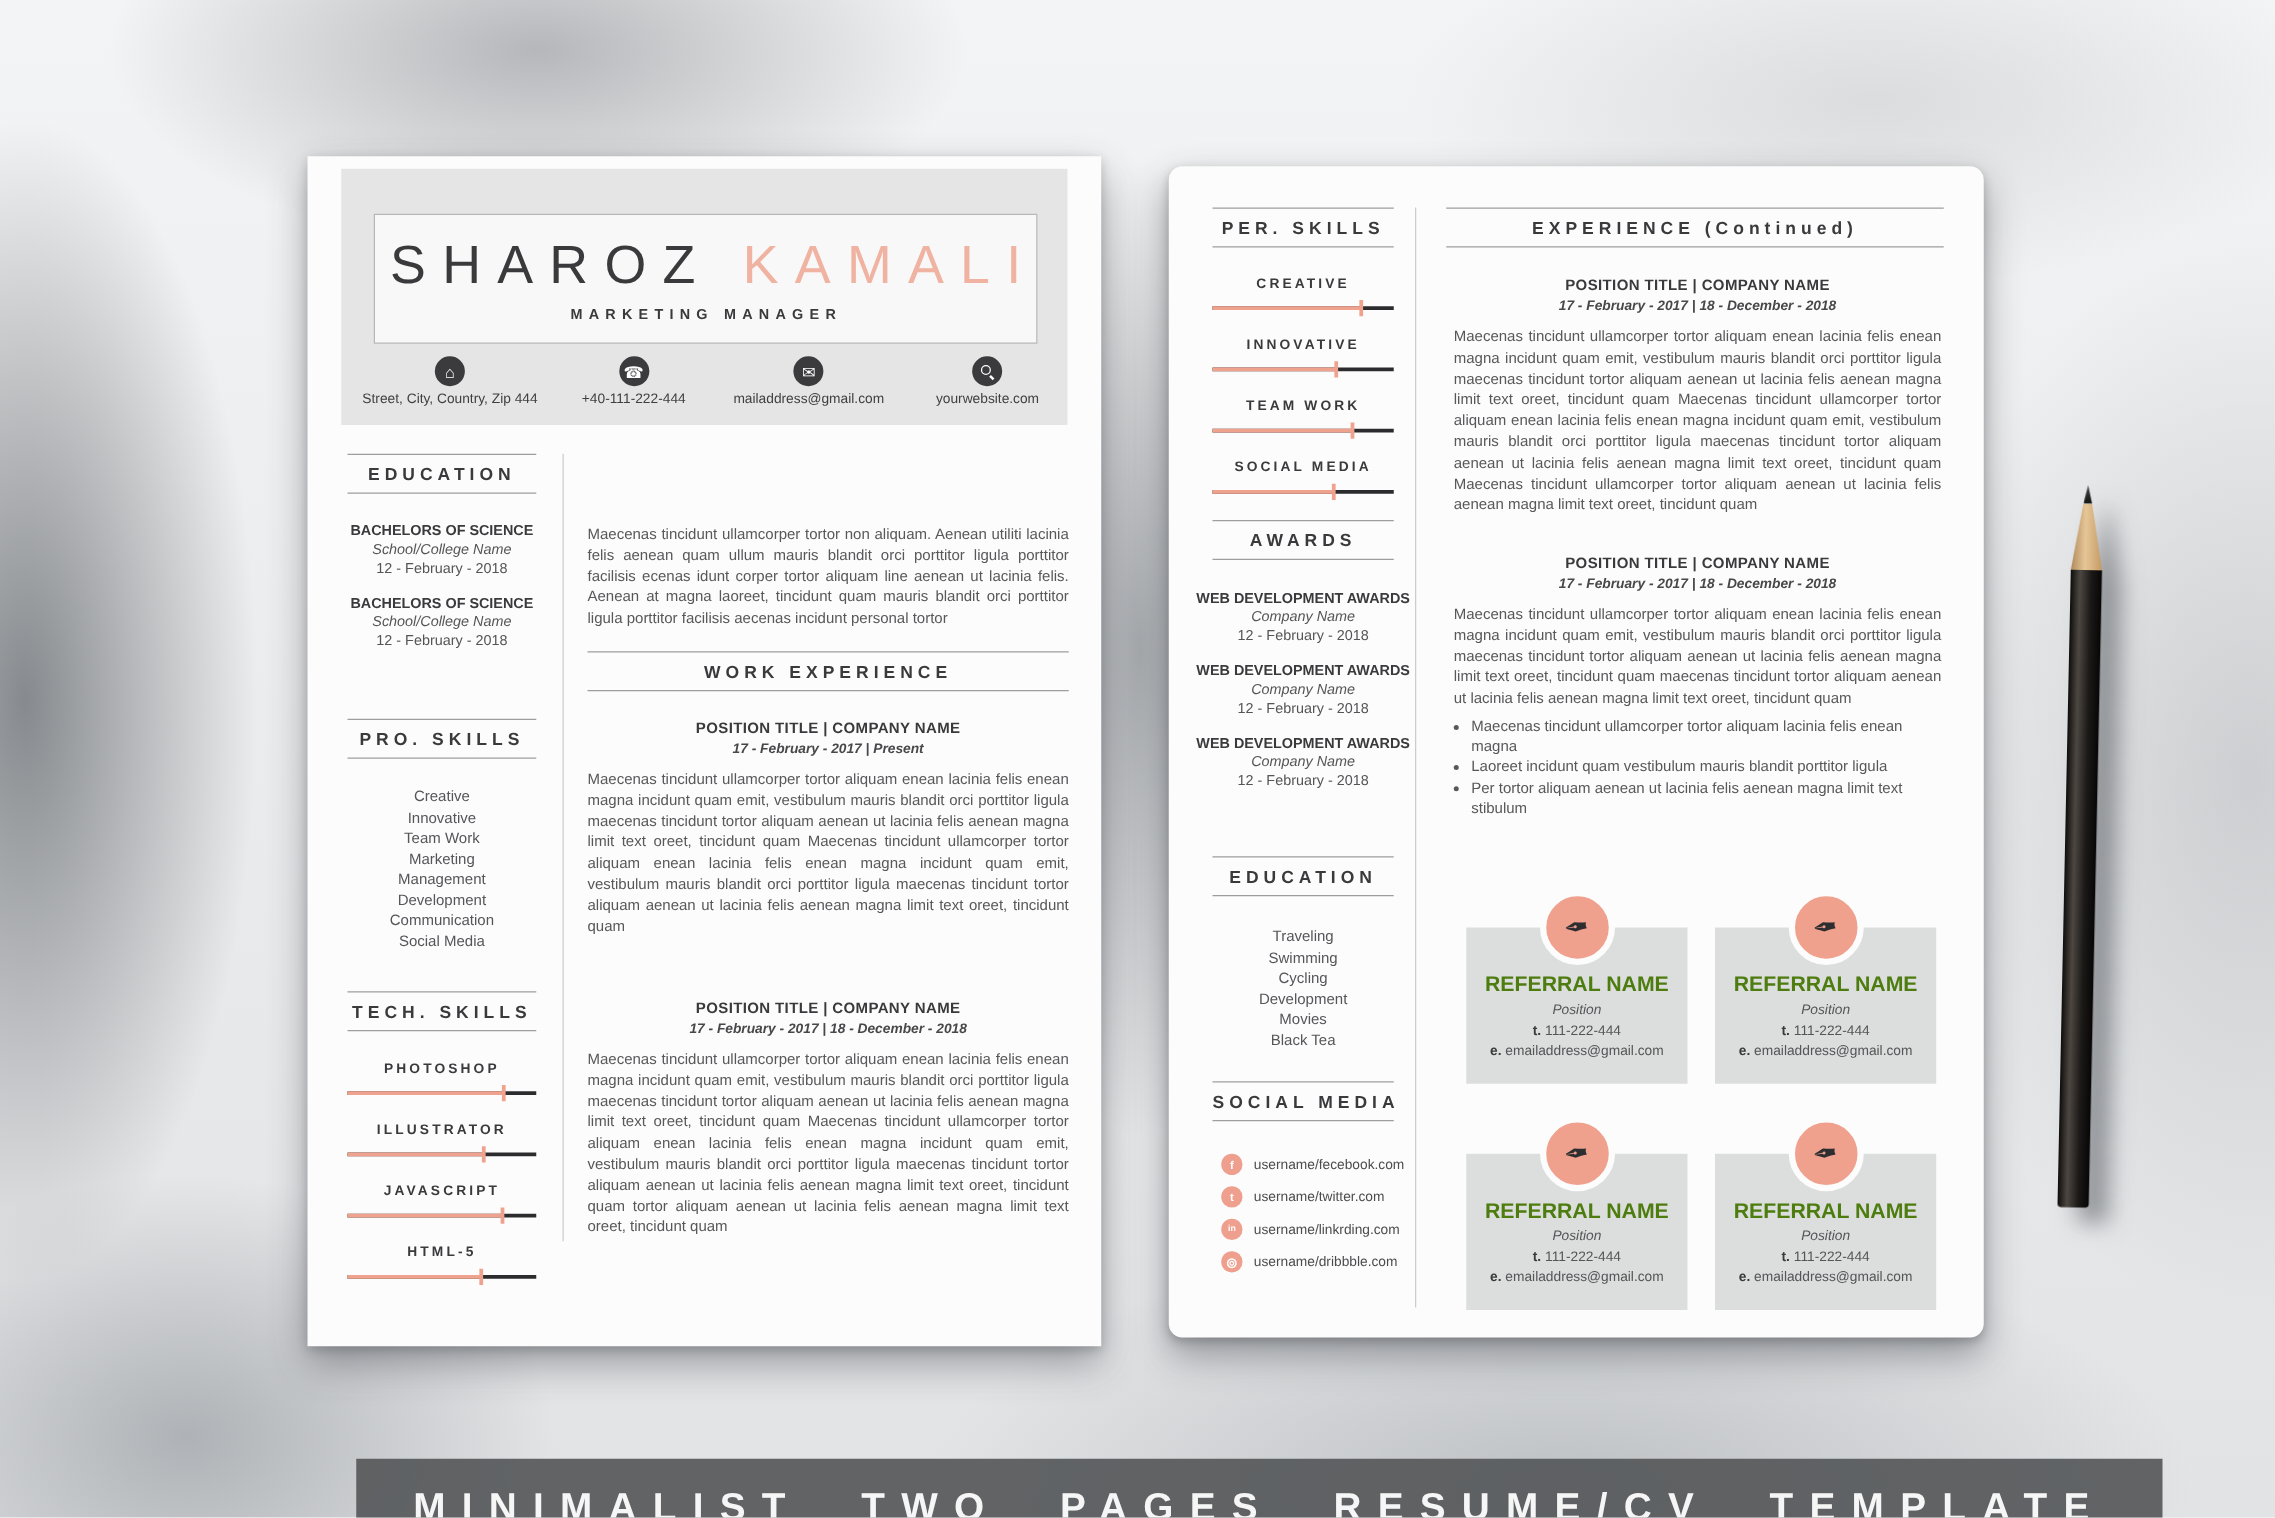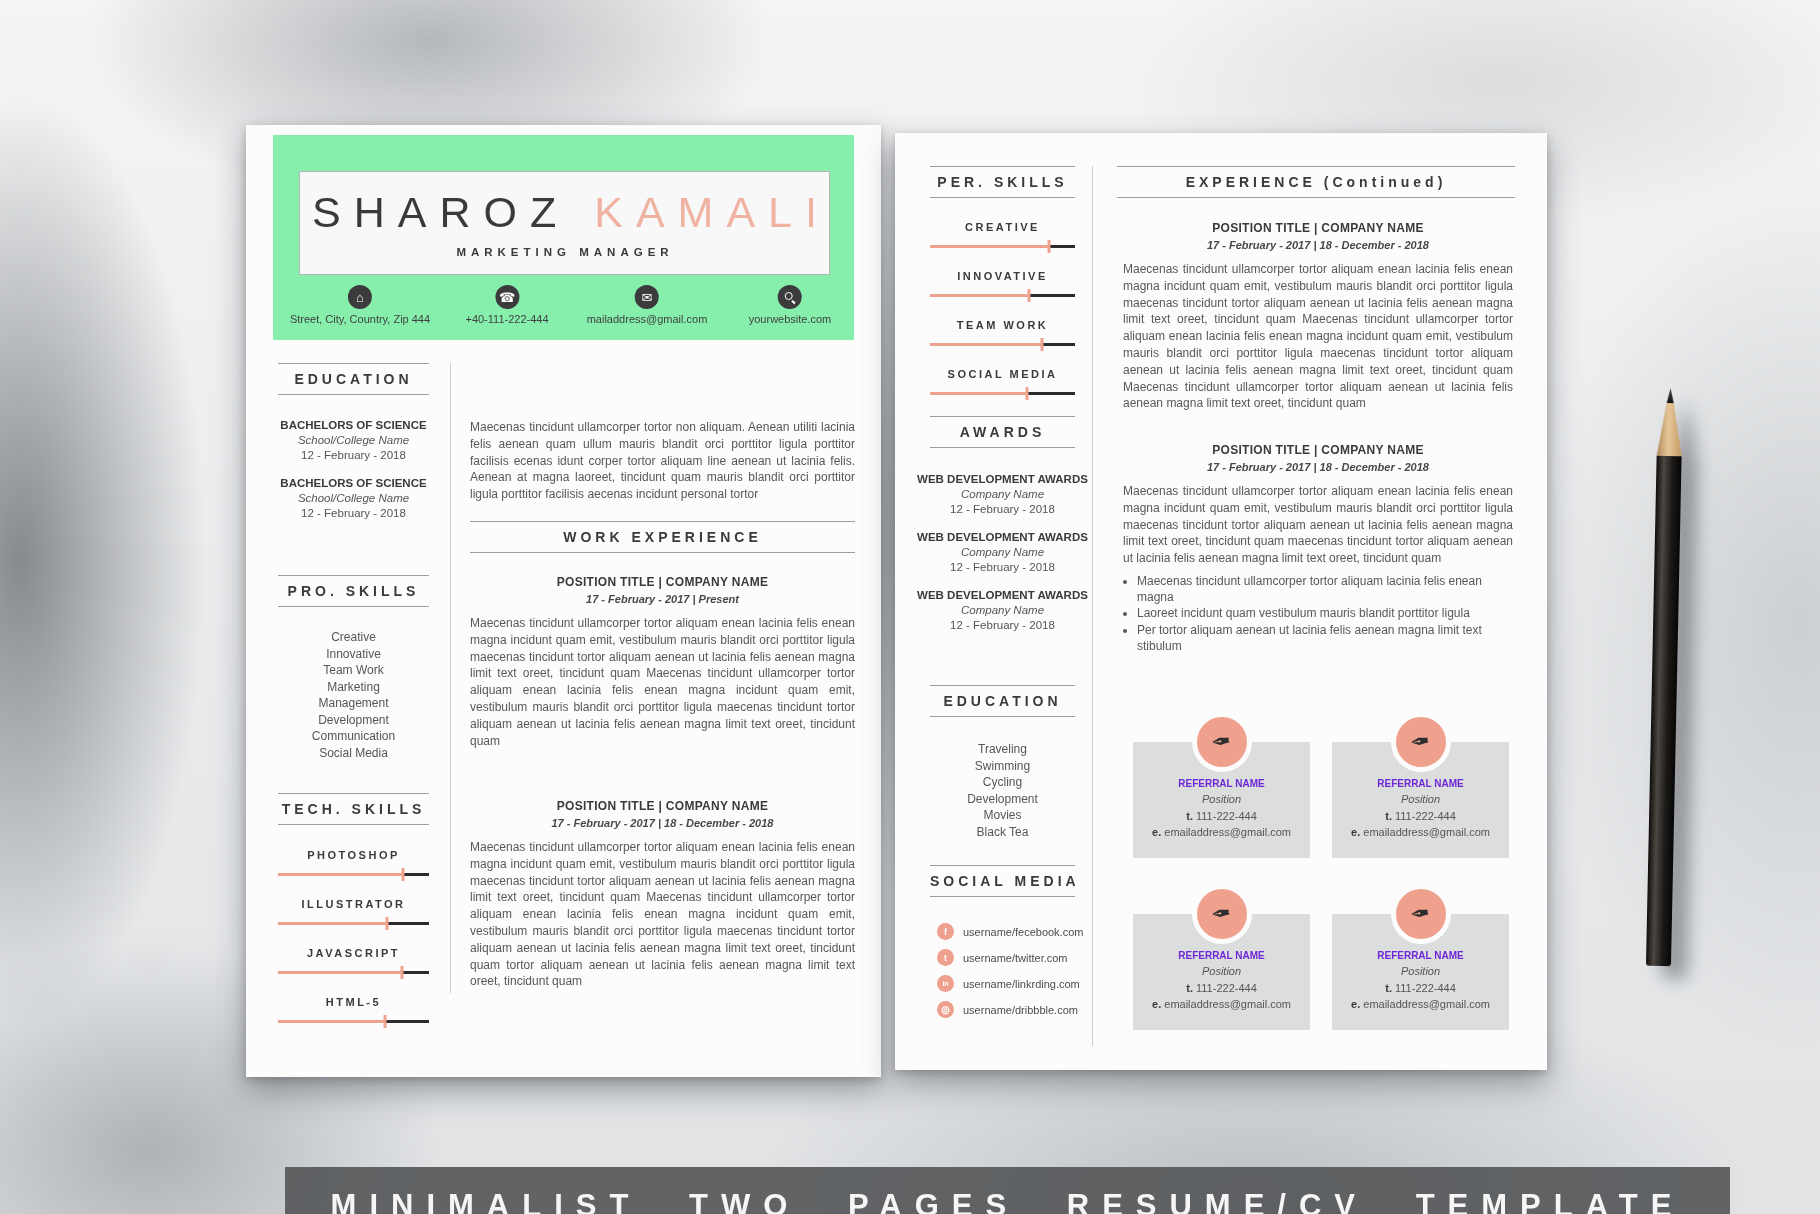--- a/index.html
+++ b/index.html
@@ -15,24 +15,24 @@
       radial-gradient(ellipse 420px 300px at 150px 1150px, rgba(125,129,134,.5), transparent 70%),
       radial-gradient(ellipse 700px 280px at 1250px 1190px, rgba(140,144,148,.42), transparent 72%),
       radial-gradient(ellipse 380px 620px at 1800px 620px, rgba(150,154,158,.35), transparent 70%),
       radial-gradient(ellipse 500px 200px at 1500px 80px, rgba(165,168,171,.3), transparent 75%),
       linear-gradient(180deg,#f3f4f5,#e1e3e5);}
 
   
   .page{position:absolute;background:#fcfcfc;
         box-shadow:0 14px 30px rgba(60,63,68,.45), 0 3px 8px rgba(60,63,68,.28);}
   .page1{left:246px;top:125px;width:635px;height:952px;}
-  .page2{left:895px;top:133px;width:652px;height:937px;}
-
-  
-  .p1-band{position:absolute;left:27px;top:10px;width:581px;height:205px;background:#86efac;}
+  .page2{left:935px;top:133px;width:652px;height:937px;border-radius:11px;}
+
+  
+  .p1-band{position:absolute;left:27px;top:10px;width:581px;height:205px;background:#e5e5e5;}
   .name-box{position:absolute;left:26px;top:36px;width:529px;height:102px;background:#f8f8f8;
             border:1.5px solid #b6b6b6;display:flex;flex-direction:column;align-items:center;justify-content:center;}
   .name{font-size:43px;letter-spacing:13px;color:#3a3a3c;white-space:nowrap;margin-left:13px;}
   .nm-pink{color:#f0b2a1;}
   .subtitle{margin-top:9px;margin-left:1px;font-size:11.5px;font-weight:bold;letter-spacing:5px;color:#3a3a3c;}
   .contacts{position:absolute;left:0;top:150px;width:100%;height:55px;}
   .contact{position:absolute;transform:translateX(-50%);text-align:center;white-space:nowrap;}
   .cicon{width:24px;height:24px;border-radius:50%;background:#3b3b3d;color:#fff;margin:0 auto 4px;
          display:flex;align-items:center;justify-content:center;font-size:13px;line-height:1;}
   .clabel{font-size:11px;color:#3f3f41;}
@@ -74,21 +74,21 @@
   .soc-ic{width:17px;height:17px;border-radius:50%;background:#ef9f8d;color:#fff;flex:0 0 auto;
           display:flex;align-items:center;justify-content:center;font-size:9px;font-weight:bold;margin-right:9px;}
   .soc-label{font-size:11px;color:#4c4c4e;white-space:nowrap;}
 
   
   .refs{position:absolute;display:grid;grid-template-columns:1fr 1fr;column-gap:22px;row-gap:56px;}
   .ref{position:relative;background:#dcdddd;text-align:center;padding:36px 6px 16px;}
   .ref-ic{position:absolute;left:50%;top:-30px;transform:translateX(-50%);width:50px;height:50px;border-radius:50%;
           background:#efa18d;border:5px solid #fcfcfc;display:flex;align-items:center;justify-content:center;}
   .quill{font-size:24px;color:#2e2e30;transform:scaleX(-1) rotate(8deg);display:block;}
-  .ref-name{font-size:10px;font-weight:bold;color:#6d28d9;margin-bottom:4px;}
+  .ref-name{font-size:17px;font-weight:bold;color:#4d7c0f;margin-bottom:4px;}
   .ref-pos{font-size:11px;font-style:italic;color:#555557;margin-bottom:5px;}
   .ref-line{font-size:11px;color:#555557;margin-bottom:4px;}
   .ref-line b{color:#3a3a3c;}
 
   
   .banner{position:absolute;left:285px;top:1134px;width:1445px;height:78px;background:rgba(86,88,90,.92);
           display:flex;align-items:center;justify-content:center;margin-top:33px;}
   .banner-text{color:#f6f6f6;font-size:31px;font-weight:bold;letter-spacing:13px;word-spacing:26px;white-space:nowrap;}
 
   

